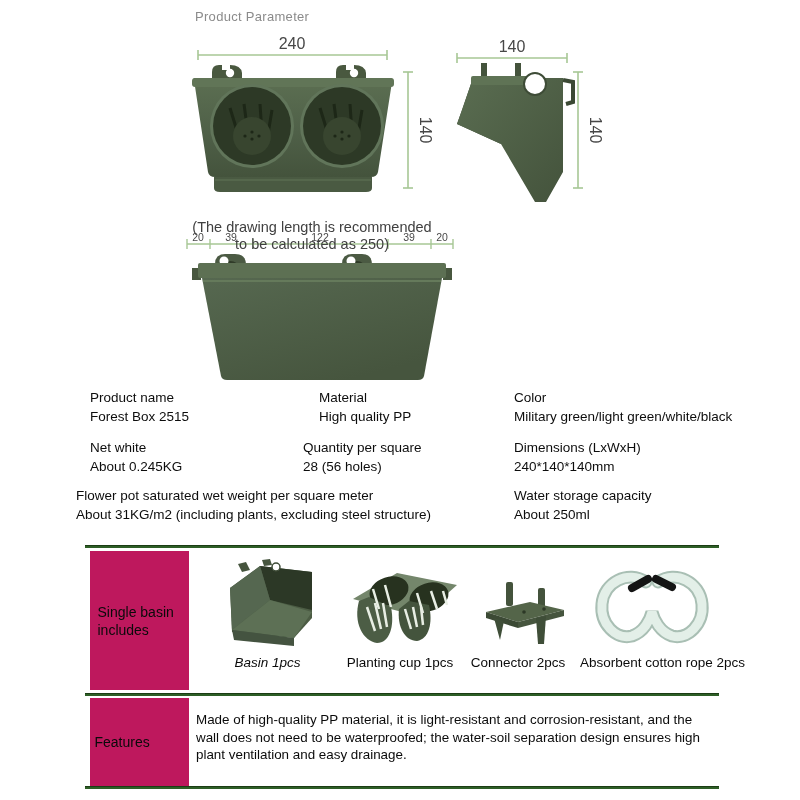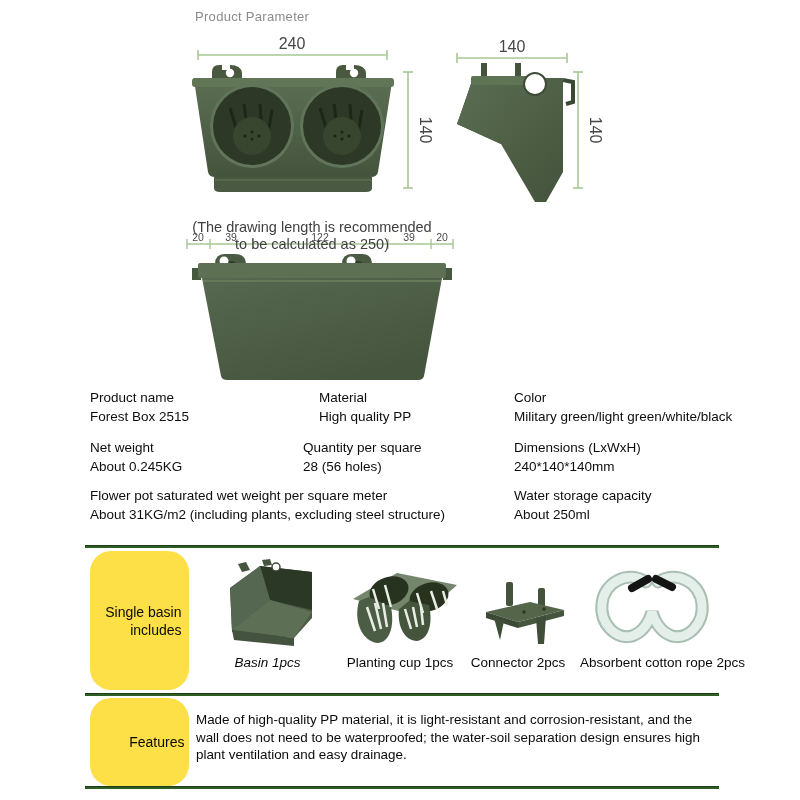--- a/index.html
+++ b/index.html
@@ -14,21 +14,21 @@
   .dim-num { fill:#474747; font-size:16px; }
   .dim-num-sm { fill:#4a4a4a; font-size:10.5px; }
   .note {
     left:157px; top:219px; width:310px; text-align:center;
     font-size:14.5px; line-height:17px; color:#404040; z-index:5;
   }
   .spec { font-size:13.5px; line-height:19px; color:#0d0d0d; }
   .spec .lab { display:block; }
   .spec .val { display:block; }
   .secline { left:85px; width:634px; height:3px; background:#2e5e26; border-top:1px solid #1c3d15; }
-  .graybox { background:#fde047; display:flex; align-items:center; justify-content:center; text-align:right;border-radius:21px; }
+  .graybox { background:#be185d; display:flex; align-items:center; justify-content:center; text-align:left; }
   .graybox .gb-label { font-size:14px; color:#0a0a0a; line-height:18px; width:84px; }
   .item-label { font-size:13.5px; color:#0b0b0b; text-align:center; white-space:nowrap; }
   .features-text { left:196px; top:711px; width:522px; font-size:13.4px; line-height:17.5px; color:#0b0b0b; }
 </style>
 </head>
 <body>
 
 <div class="page">
 
   <div class="abs page-title">Product Parameter</div>
@@ -172,32 +172,32 @@
   </div>
   <div class="abs spec" style="left:319px;top:388px;width:200px;">
     <span class="lab">Material</span>
     <span class="val">High quality PP</span>
   </div>
   <div class="abs spec" style="left:514px;top:388px;width:280px;">
     <span class="lab">Color</span>
     <span class="val">Military green/light green/white/black</span>
   </div>
   <div class="abs spec" style="left:90px;top:438px;width:205px;">
-    <span class="lab">Net weight</span>
+    <span class="lab">Net white</span>
     <span class="val">About 0.245KG</span>
   </div>
   <div class="abs spec" style="left:303px;top:438px;width:200px;">
     <span class="lab">Quantity per square</span>
     <span class="val">28 (56 holes)</span>
   </div>
   <div class="abs spec" style="left:514px;top:438px;width:280px;">
     <span class="lab">Dimensions (LxWxH)</span>
     <span class="val">240*140*140mm</span>
   </div>
-  <div class="abs spec" style="left:90px;top:486px;width:424px;">
+  <div class="abs spec" style="left:76px;top:486px;width:424px;">
     <span class="lab">Flower pot saturated wet weight per square meter</span>
     <span class="val">About 31KG/m2 (including plants, excluding steel structure)</span>
   </div>
   <div class="abs spec" style="left:514px;top:486px;width:280px;">
     <span class="lab">Water storage capacity</span>
     <span class="val">About 250ml</span>
   </div>
 
   <div class="abs secline" style="top:545px;"></div>
   <div class="abs secline" style="top:693px;"></div>

